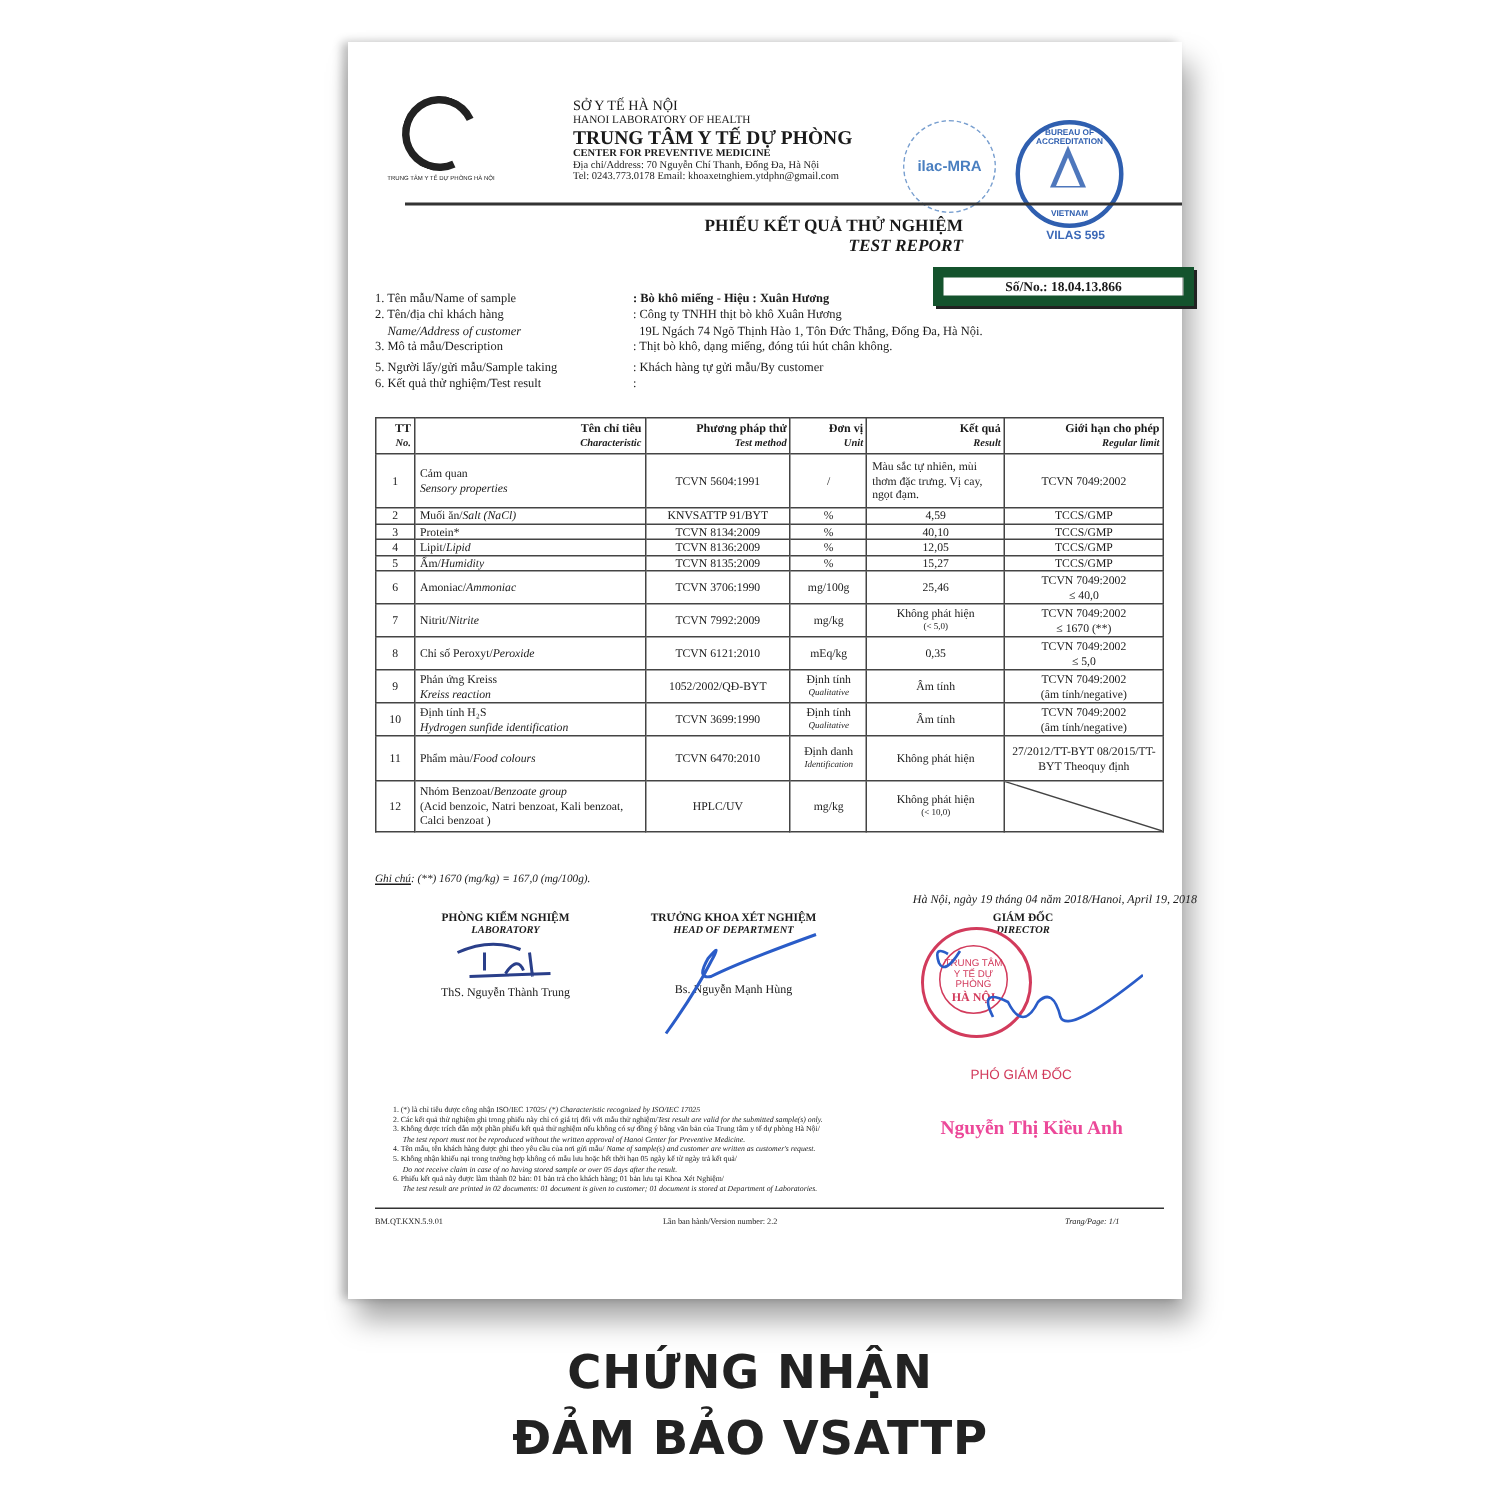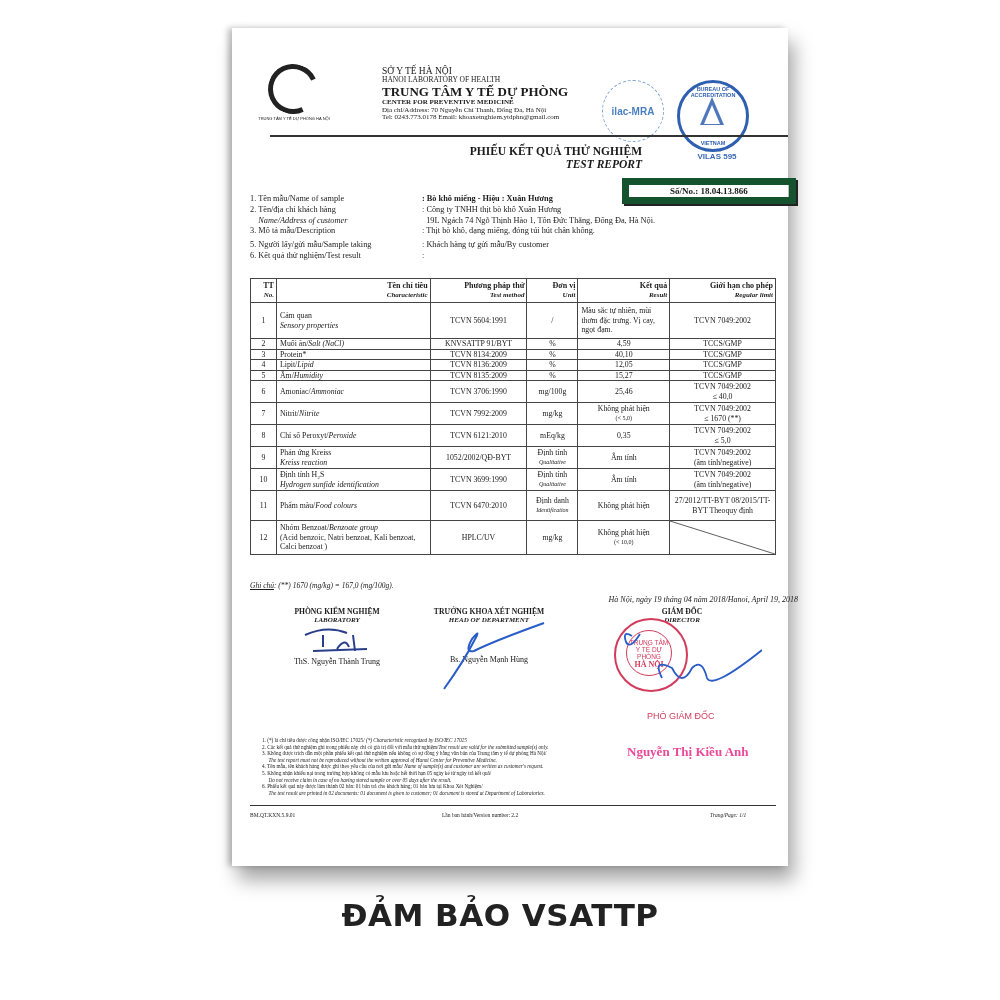--- a/index.html
+++ b/index.html
@@ -298,14 +298,15 @@
     <div style="white-space:pre"><span class="en">     The test result are printed in 02 documents: 01 document is given to customer; 01 document is stored at Department of Laboratories.</span></div>
   </div>
 
   <div class="abs frule"></div>
   <div class="abs fl" style="left:18px">BM.QT.KXN.5.9.01</div>
   <div class="abs fl" style="left:210px">Lần ban hành/Version number: 2.2</div>
   <div class="abs fl" style="left:478px;font-style:italic">Trang/Page: 1/1</div>
 </div>
 
 <div class="caption">
+  <div>CHỨNG NHẬN</div>
   <div>ĐẢM BẢO VSATTP</div>
 </div>
 
 </body></html>

